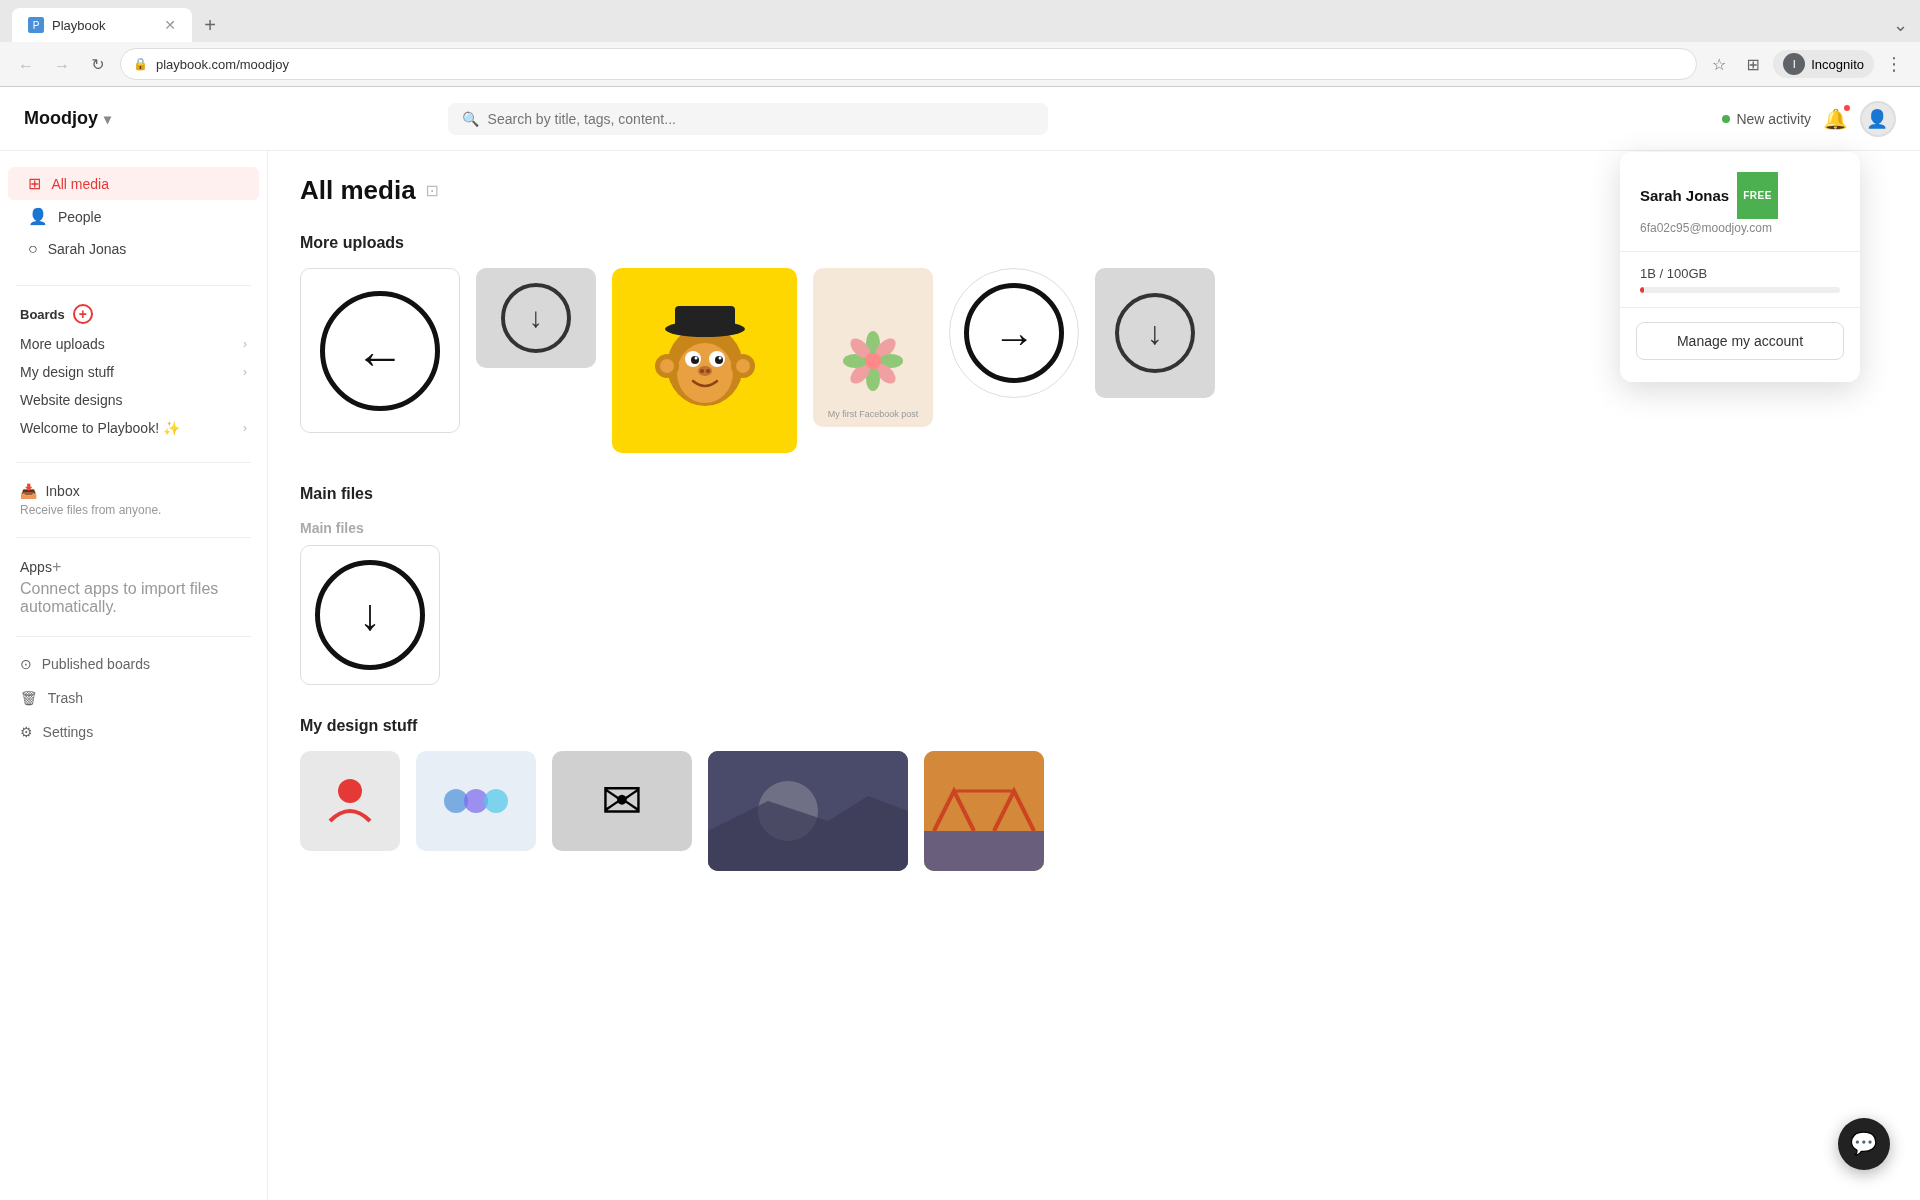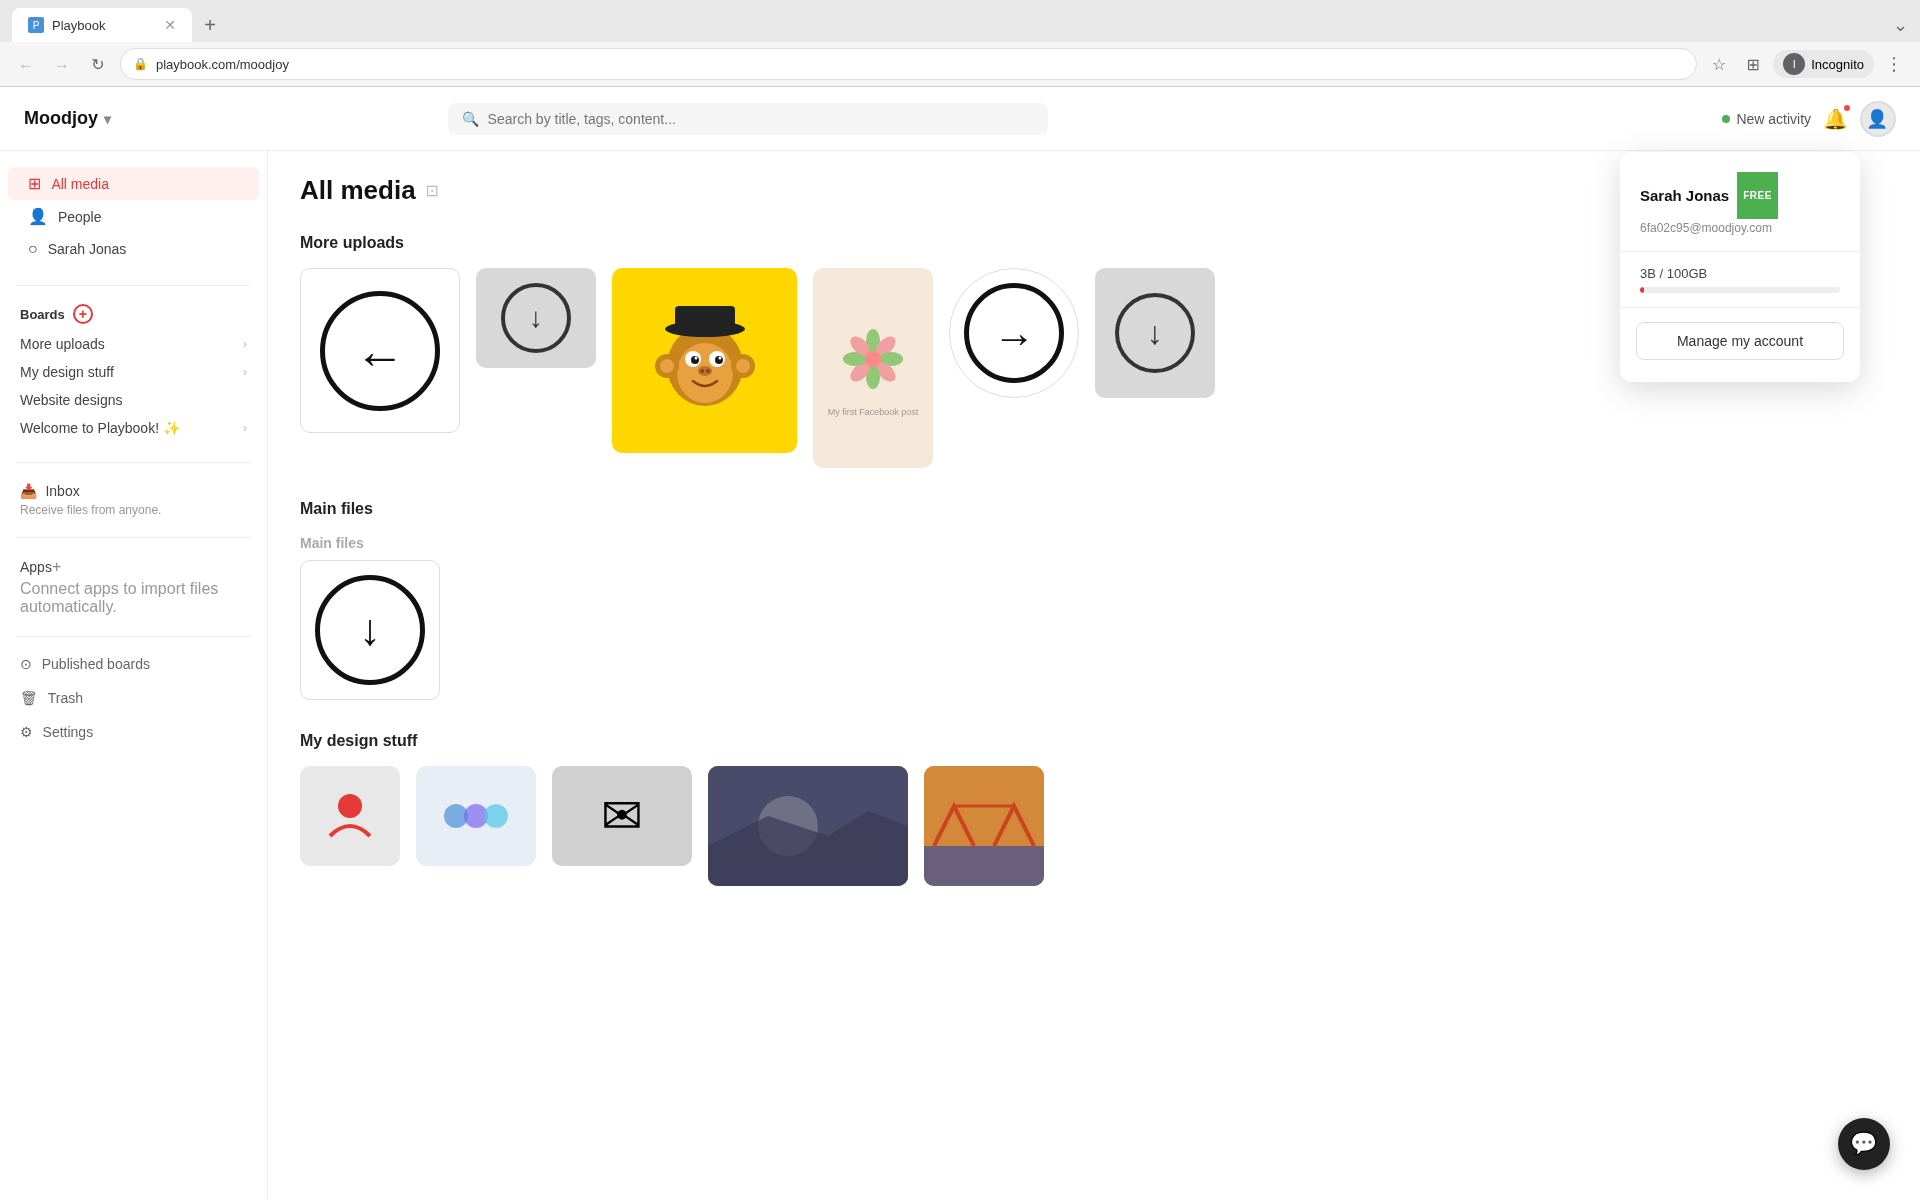--- a/index.html
+++ b/index.html
@@ -284,21 +284,21 @@
 
               <rect x="30" y="5" width="60" height="26" rx="4" fill="#222"></rect>
 
               <circle cx="22" cy="65" r="12" fill="#c8851a"></circle>
               <circle cx="22" cy="65" r="7" fill="#e8a040"></circle>
               <circle cx="98" cy="65" r="12" fill="#c8851a"></circle>
               <circle cx="98" cy="65" r="7" fill="#e8a040"></circle>
             </svg>
           </div>
 
-          <div class="media-item" style="width:120px;height:200px;background:#f5e8d8;display:flex;align-items:center;justify-content:center;padding:8px;">
+          <div class="media-item" style="width:120px;height:159px;background:#f5e8d8;display:flex;align-items:flex-end;justify-content:center;padding:8px;">
             <div style="text-align:center;">
               <svg width="80" height="80" viewBox="0 0 80 80">
 
                 <circle cx="40" cy="40" r="8" fill="#e88080"></circle>
                 <ellipse cx="40" cy="22" rx="7" ry="12" fill="#90c878" transform="rotate(0,40,40)"></ellipse>
                 <ellipse cx="40" cy="22" rx="7" ry="12" fill="#f0a0a0" transform="rotate(45,40,40)"></ellipse>
                 <ellipse cx="40" cy="22" rx="7" ry="12" fill="#90c878" transform="rotate(90,40,40)"></ellipse>
                 <ellipse cx="40" cy="22" rx="7" ry="12" fill="#f0a0a0" transform="rotate(135,40,40)"></ellipse>
                 <ellipse cx="40" cy="22" rx="7" ry="12" fill="#90c878" transform="rotate(180,40,40)"></ellipse>
                 <ellipse cx="40" cy="22" rx="7" ry="12" fill="#f0a0a0" transform="rotate(225,40,40)"></ellipse>
@@ -386,21 +386,21 @@
 
 <div class="user-dropdown">
   <div class="dropdown-user-info">
     <div class="dropdown-username">
       <span>Sarah Jonas</span>
       <span class="free-badge">FREE</span>
     </div>
     <div class="dropdown-email">6fa02c95@moodjoy.com</div>
   </div>
   <div class="storage-section">
-    <div class="storage-text">3B / 100GB</div>
+    <div class="storage-text">1B / 100GB</div>
     <div class="storage-bar">
       <div class="storage-fill"></div>
     </div>
   </div>
   <div class="manage-account-btn">Manage my account</div>
 </div>
 
 <div class="chat-btn">
   <span>💬</span>
 </div>

